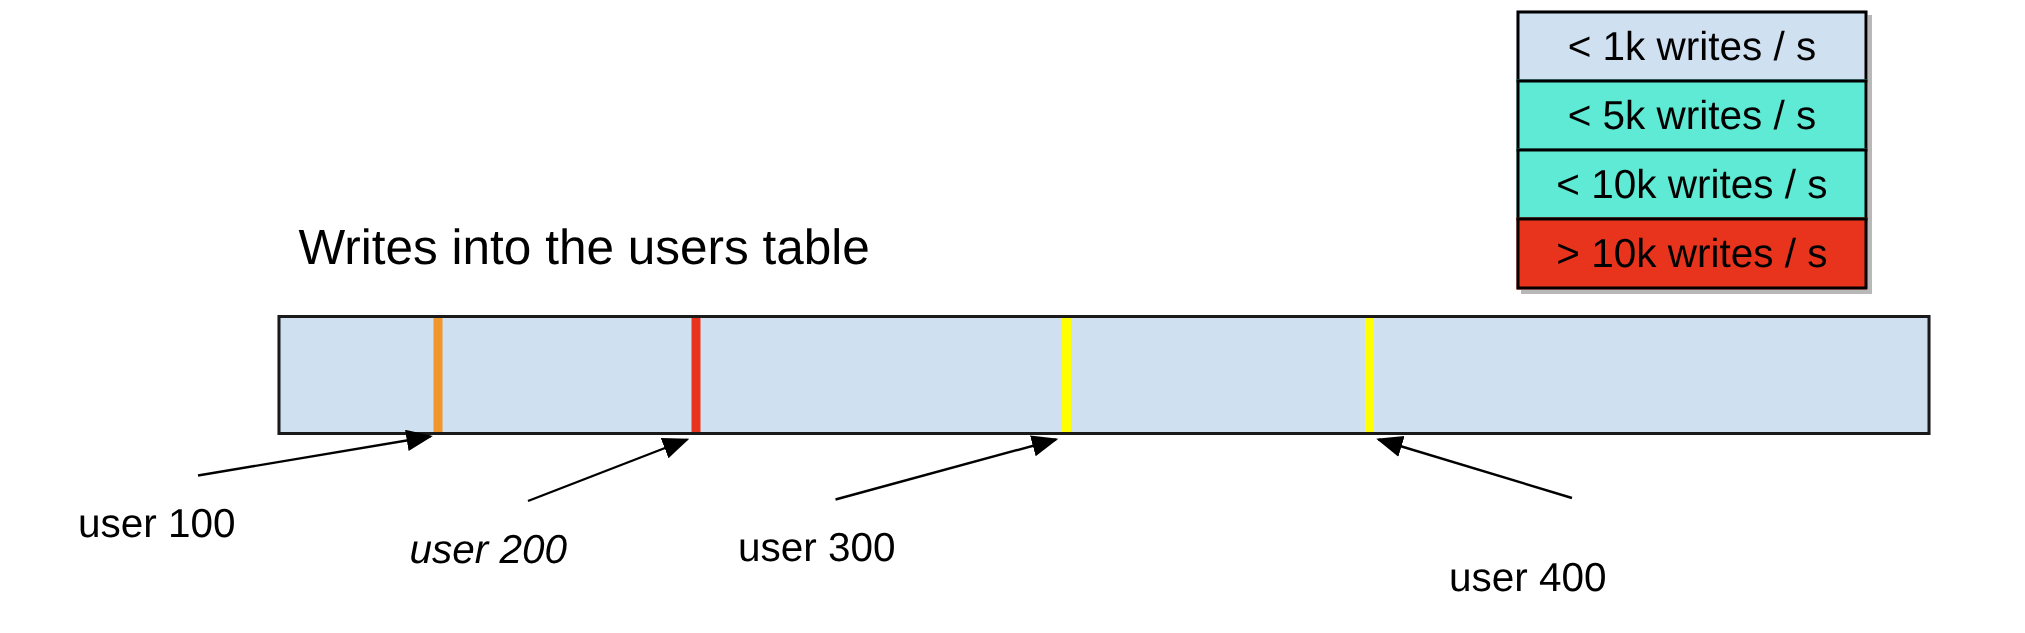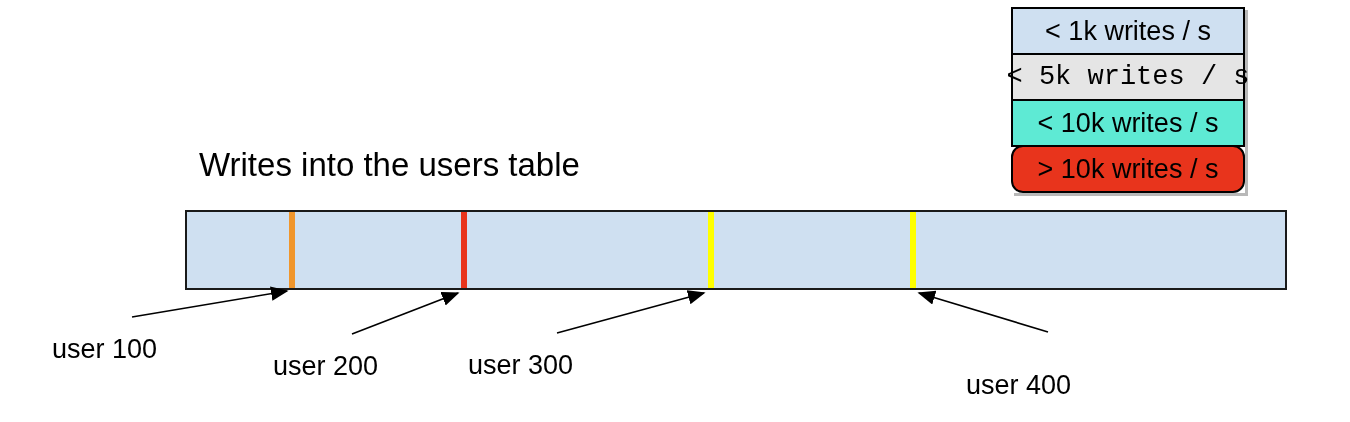--- a/index.html
+++ b/index.html
@@ -68,42 +68,42 @@
     pointer-events: none;
   }
 
   .user-label {
     position: absolute;
     font-size: 27px;
     line-height: 1.1;
     white-space: nowrap;
   }
   #user-label-100 { left: 52px;  top: 335px; }
-  #user-label-200 { left: 273px; top: 352px; }
-  #user-label-300 { left: 468px; top: 351px; }
+  #user-label-200 { left: 273px; top: 352px; font-style: italic; }
+  #user-label-300 { left: 492px; top: 351px; }
   #user-label-400 { left: 966px; top: 351px; margin-top: 20px; }
 </style>
 </head>
 <body>
 
 <div class="canvas">
 
   <div class="diagram-title">Writes into the users table</div>
 
   <div class="legend">
     <div class="legend-row" style="background-color: rgb(207, 224, 241);">
       <span>&lt; 1k writes / s</span>
     </div>
-    <div class="legend-row" style="background-color: #e5e5e5; font-family: Liberation Mono, monospace;">
+    <div class="legend-row" style="background-color: #5eead4;">
       <span>&lt; 5k writes / s</span>
     </div>
     <div class="legend-row" style="background-color: #5eead4;">
       <span>&lt; 10k writes / s</span>
     </div>
-    <div class="legend-row" style="background-color: rgb(232, 52, 28); border-radius: 12px;">
+    <div class="legend-row" style="background-color: rgb(232, 52, 28);">
       <span>&gt; 10k writes / s</span>
     </div>
   </div>
 
   <div class="users-bar" style="background-color: rgb(207, 224, 241);">
     <div class="stripe" style="background-color: rgb(240, 150, 44); left: 102px;"></div>
     <div class="stripe" style="background-color: rgb(232, 52, 28); left: 274px;"></div>
     <div class="stripe" style="background-color: rgb(255, 255, 0); left: 521px;"></div>
     <div class="stripe" style="background-color: rgb(255, 255, 0); left: 723px;"></div>
   </div>

